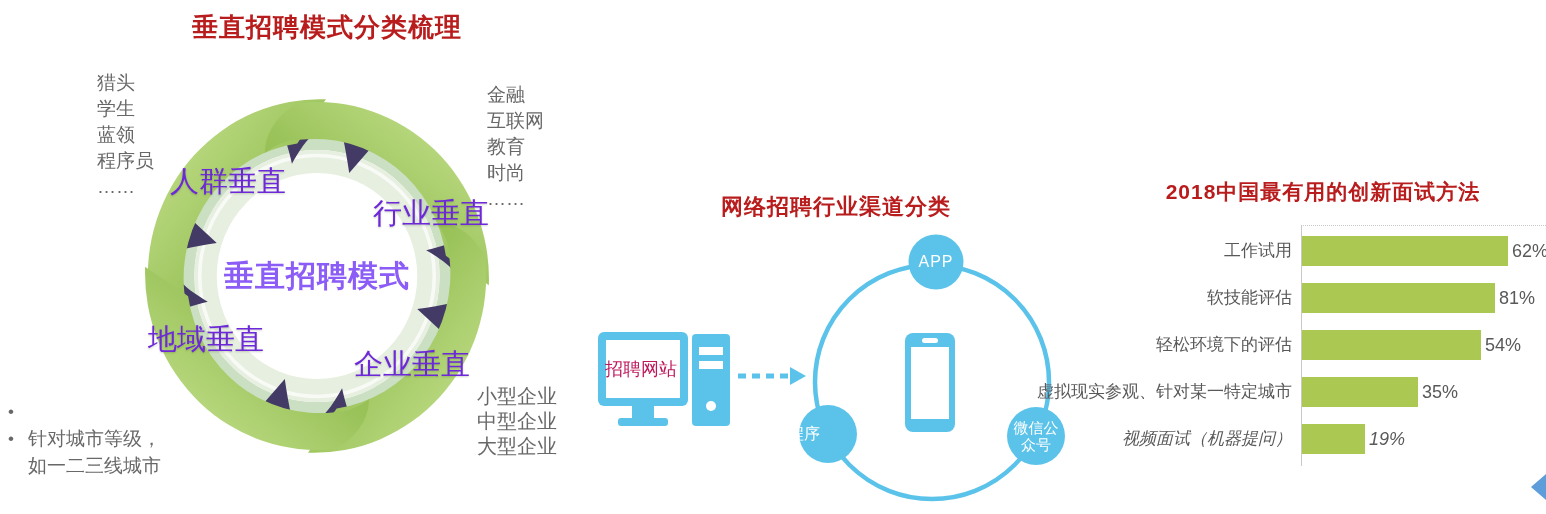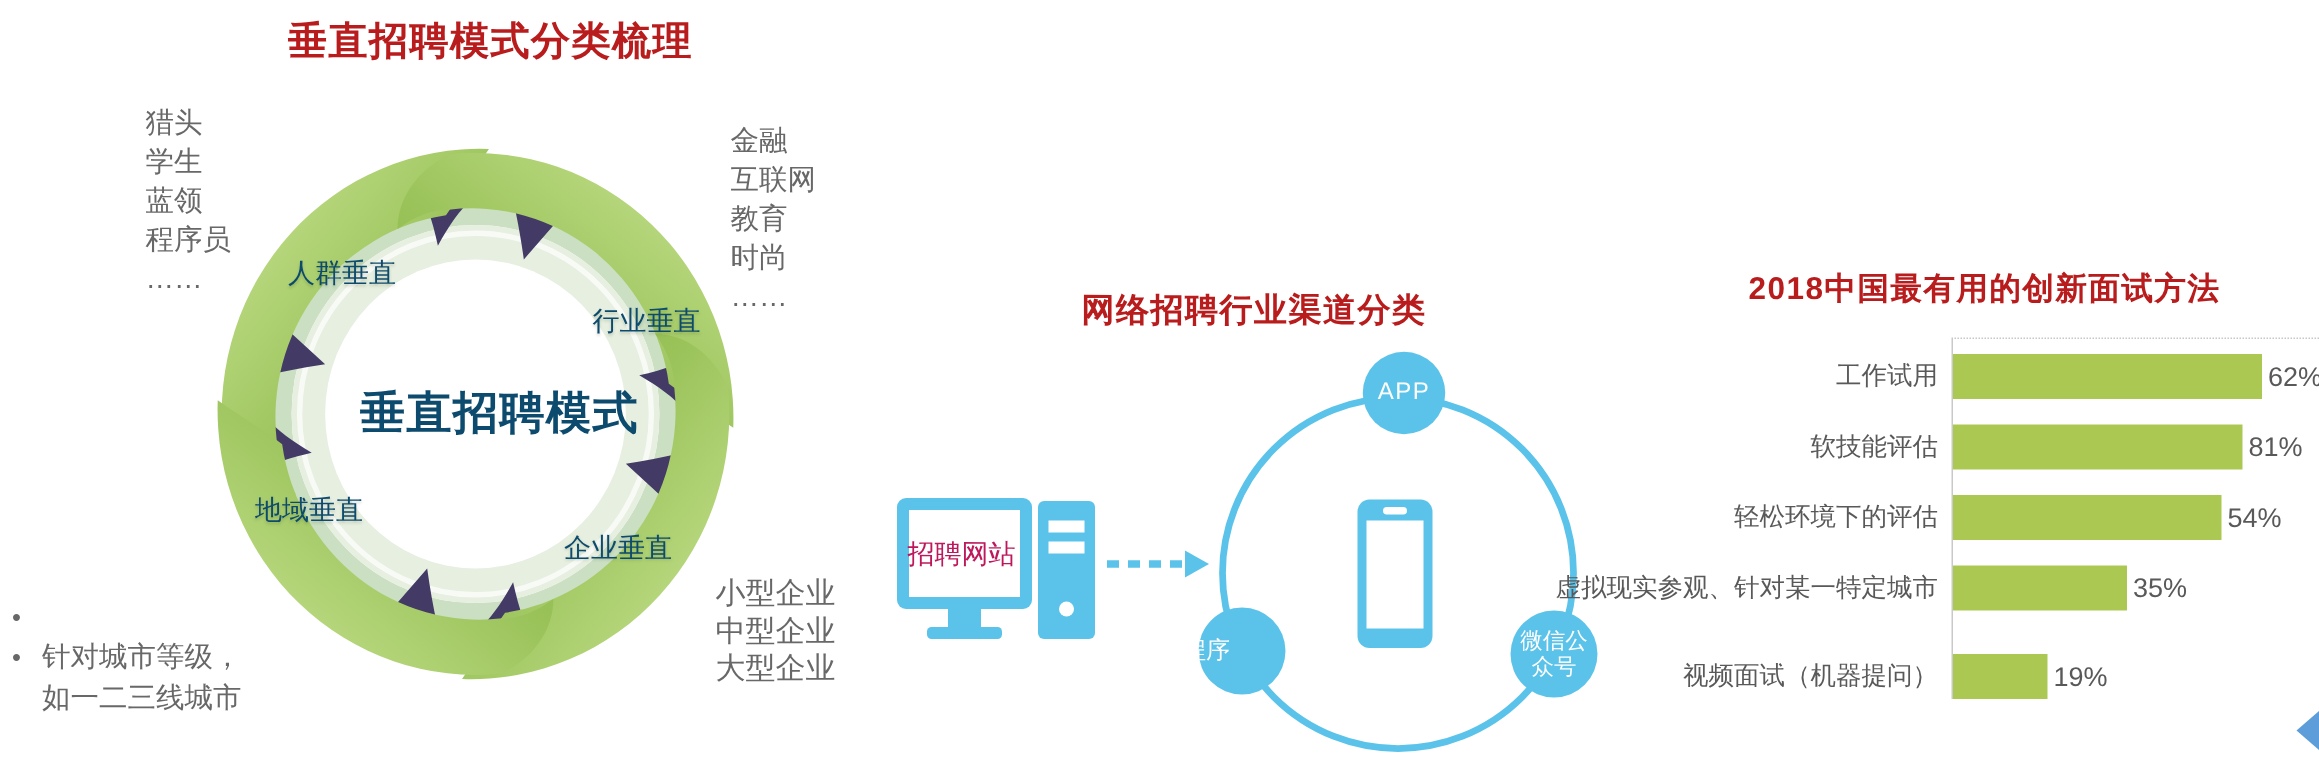--- a/index.html
+++ b/index.html
@@ -3,23 +3,23 @@
 <meta charset="utf-8">
 <style>
   html,body{margin:0;padding:0;background:#fff;}
   body{width:1546px;height:514px;position:relative;overflow:hidden;
        font-family:"Liberation Sans","DejaVu Sans",sans-serif;color:#666;}
   .abs{position:absolute;}
   .ctr{transform:translate(-50%,-50%);}
   .hctr{transform:translateX(-50%);}
   .sec-title{font-weight:bold;color:#b91c1c;white-space:nowrap;letter-spacing:1px;}
   .gray-list{font-size:19px;line-height:26px;color:#686868;white-space:pre-line;}
-  .blade-label{font-size:18px;color:#0c4a6e;white-space:nowrap;
+  .blade-label{font-size:29px;color:#6d28d9;white-space:nowrap;
                text-shadow:0 1px 2px rgba(60,80,30,.25);}
-  .center-label{font-size:30px;font-weight:600;color:#0c4a6e;white-space:nowrap;letter-spacing:1px;margin-left:16px;}
+  .center-label{font-size:30px;font-weight:600;color:#8b5cf6;white-space:nowrap;letter-spacing:1px;}
   .bullet-row{display:flex;width:170px;font-size:19px;line-height:27px;color:#686868;}
   .bullet-dot{width:20px;flex:0 0 20px;font-size:17px;}
   .bullet-text{width:150px;}
   .node-label{color:#fff;text-align:center;}
   
   #chart{left:1100px;top:170px;width:446px;height:322px;}
   .chart-title{width:446px;text-align:center;top:8px;left:0;font-size:21px;}
   .axis-line{left:201px;top:56px;width:1px;height:240px;background:#c9c9c9;}
   .grid-top{left:201px;top:55px;width:245px;border-top:1px dotted #c8c8c8;height:0;}
   .bar-row{position:absolute;left:0;width:446px;height:30px;}
@@ -160,21 +160,21 @@
       <div class="bar-row" style="top: 160px;">
         <div class="bar-label">轻松环境下的评估</div>
         <div class="bar" style="width: 179px; background: rgb(171, 201, 82);"></div>
         <div class="bar-value" style="left: 385px;">54%</div>
       </div>
       <div class="bar-row" style="top: 207px;">
         <div class="bar-label">虚拟现实参观、针对某一特定城市</div>
         <div class="bar" style="width: 116px; background: rgb(171, 201, 82);"></div>
         <div class="bar-value" style="left: 322px;">35%</div>
       </div>
-      <div class="bar-row" style="top: 266px;">
+      <div class="bar-row" style="top: 254px; font-style: italic;">
         <div class="bar-label">视频面试（机器提问）</div>
         <div class="bar" style="width: 63px; background: rgb(171, 201, 82);"></div>
         <div class="bar-value" style="left: 269px;">19%</div>
       </div>
     </div>
 </div>
 
 <div class="abs nav-arrow"></div>
 
 </body></html>

